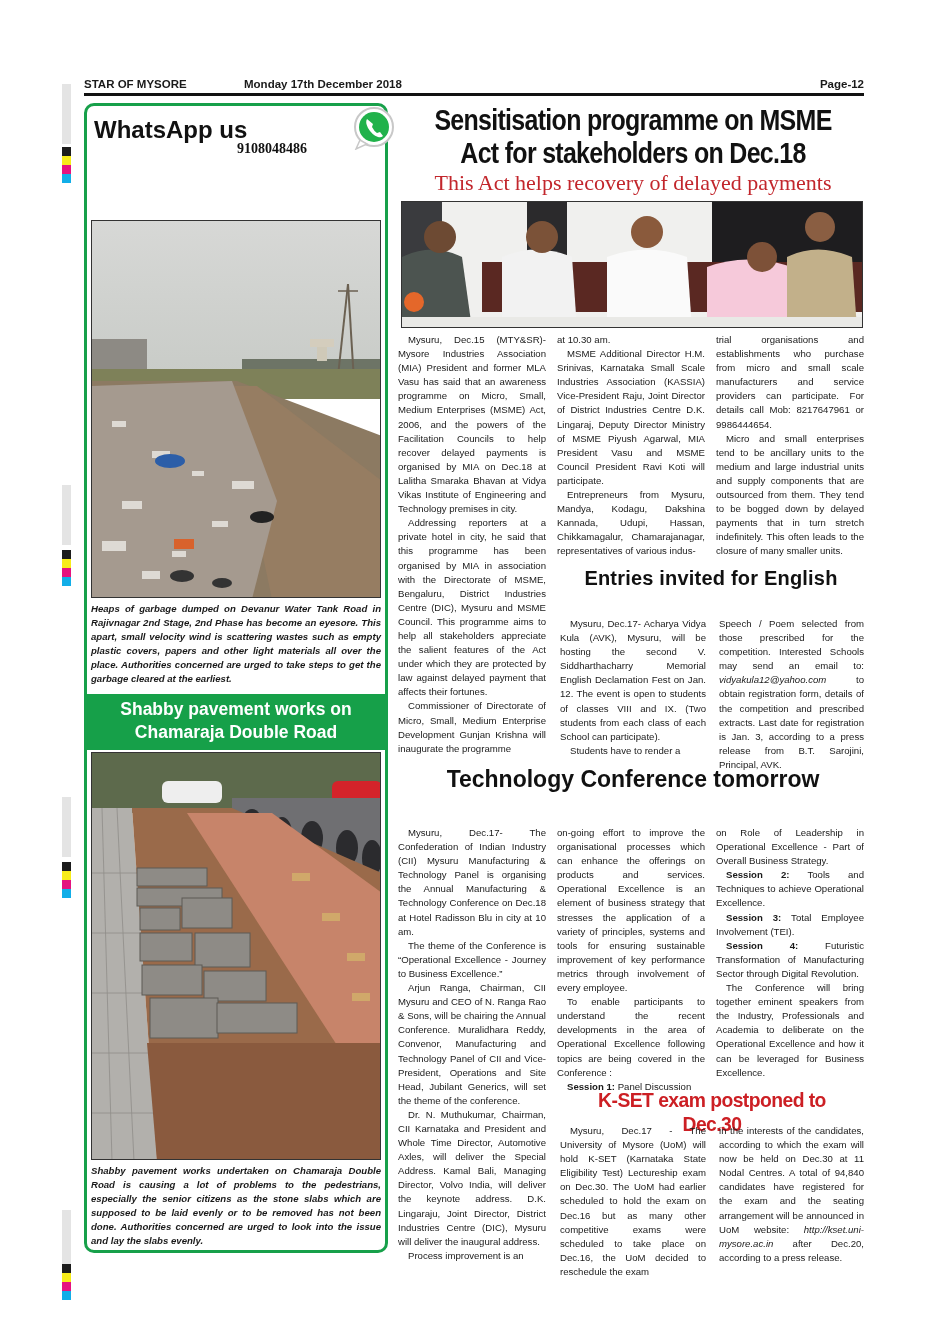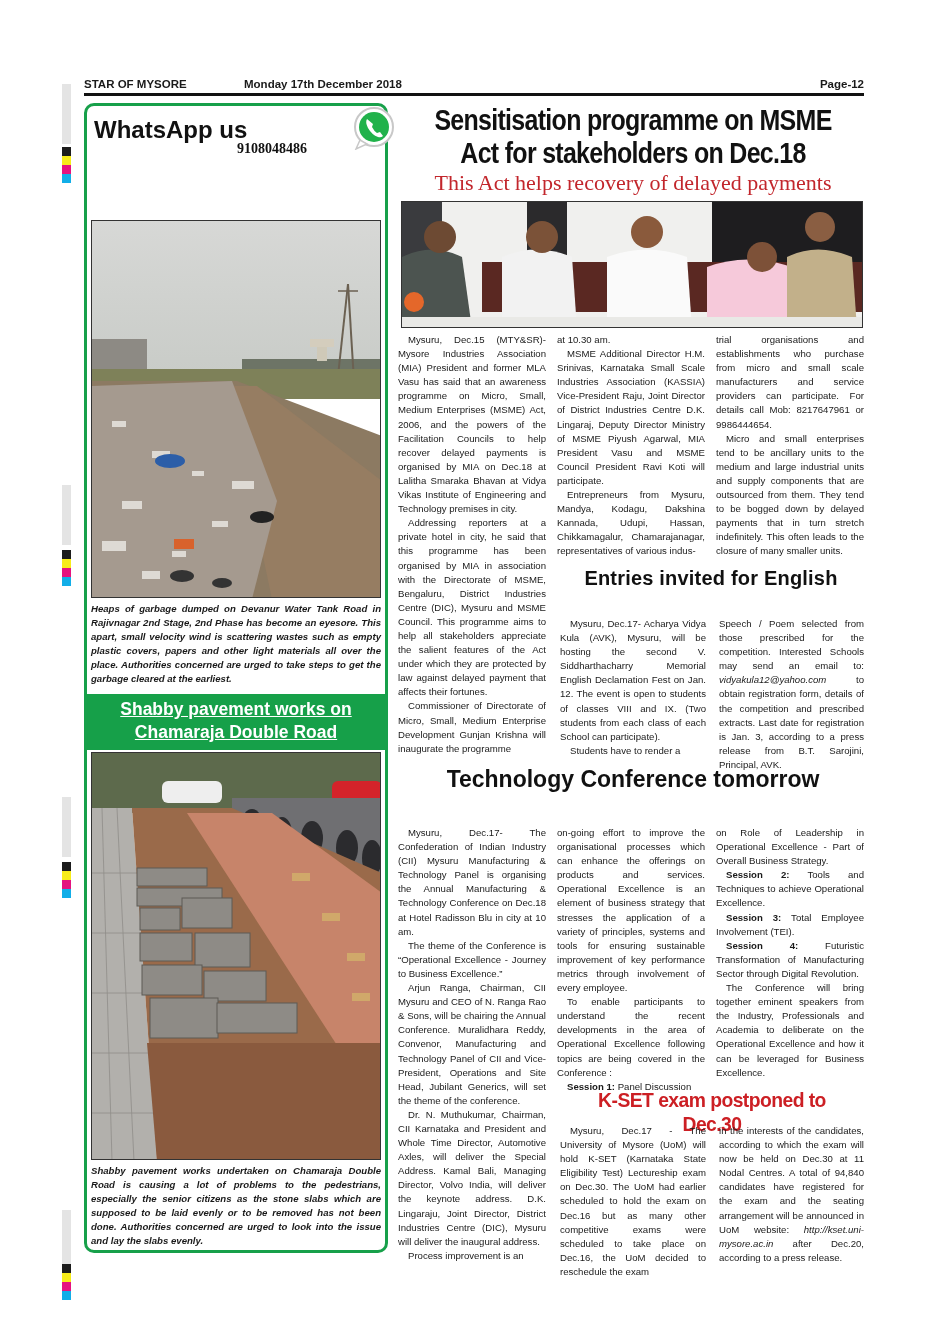--- a/index.html
+++ b/index.html
@@ -18,21 +18,21 @@
   .cbar div { width: 9px; height: 9px; }
   .gline { position: absolute; left: 62px; width: 9px; height: 60px; background: #e4e4e4; }
 
   
   .green-box { position: absolute; left: 84px; top: 103px; width: 304px; height: 1150px; border: 3px solid #17a04a; border-radius: 10px; background: #fff; overflow: hidden; padding-left: 19px; }
   .wa-title { position: absolute; left: 7px; top: 10px; font-size: 24px; font-weight: bold; color: #111; }
   .wa-number { position: absolute; left: 150px; top: 35px; font-family: "Liberation Serif", serif; font-size: 14px; font-weight: bold; color: #111; }
   .wa-icon { position: absolute; left: 352px; top: 106px; width: 44px; height: 44px; }
   .green-band { position: absolute; left: 0; width: 298px; background: #16a049; color: #fff; text-align: center; font-weight: bold; font-size: 17.5px; line-height: 23px; }
   .band1 { top: 55px; height: 55px; padding-top: 3px; }
-  .band2 { top: 588px; height: 56px; padding-top: 4px; text-decoration: underline; }
+  .band2 { top: 588px; height: 56px; padding-top: 4px; }
   .photo { position: absolute; border: 1px solid #333; overflow: hidden; }
   .caption { position: absolute; left: 4px; width: 290px; font-size: 9.6px; font-style: italic; font-weight: bold; line-height: 14.1px; text-align: justify; color: #1a1a1a; }
 
   
   .h-msme { position: absolute; left: 397px; top: 104px; width: 472px; text-align: center; font-family: "Liberation Sans", sans-serif; font-weight: bold; font-size: 29px; line-height: 33px; letter-spacing: -0.8px; transform: scaleX(0.86); transform-origin: center top; color: #111; }
   .sub-msme { position: absolute; left: 397px; top: 170px; width: 472px; text-align: center; font-family: "Liberation Serif", serif; font-size: 22px; color: #c2262c; }
   .msme-photo { position: absolute; left: 401px; top: 201px; width: 462px; height: 127px; border: 1px solid #333; overflow: hidden; }
 
   .col { position: absolute; font-size: 9.6px; line-height: 14.1px; text-align: justify; color: #1a1a1a; }
   .col p { text-indent: 10px; }

